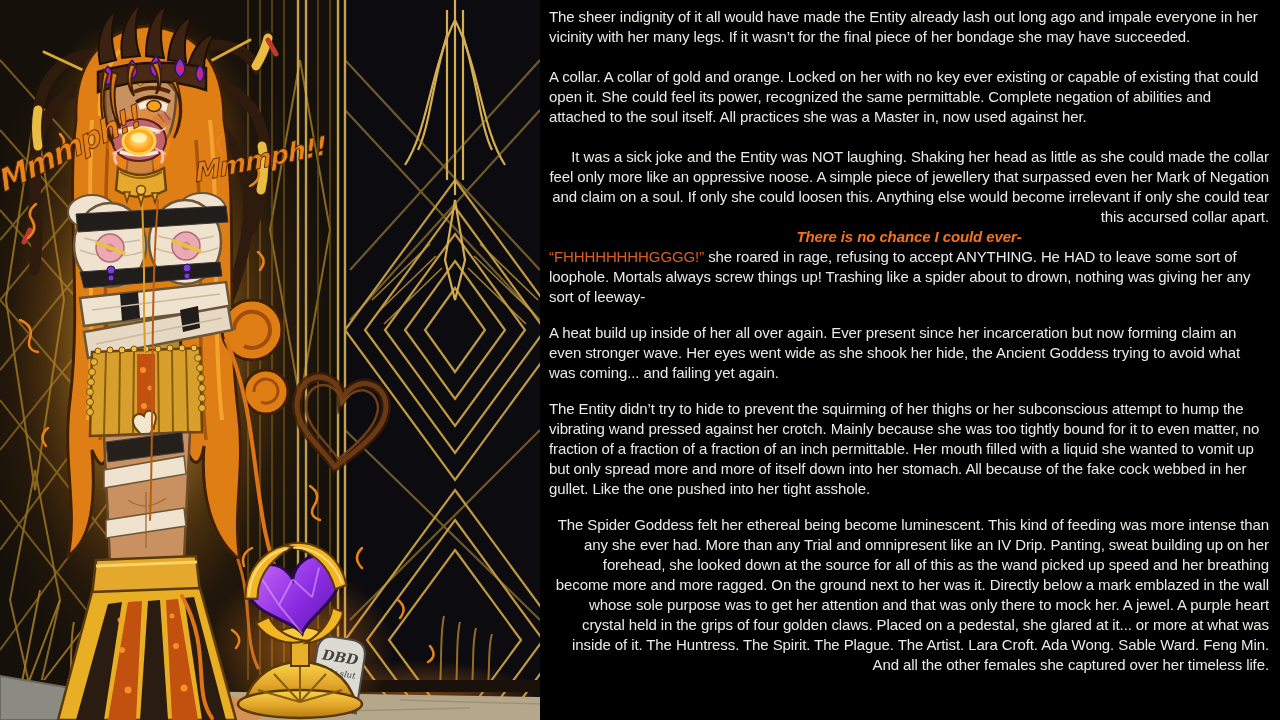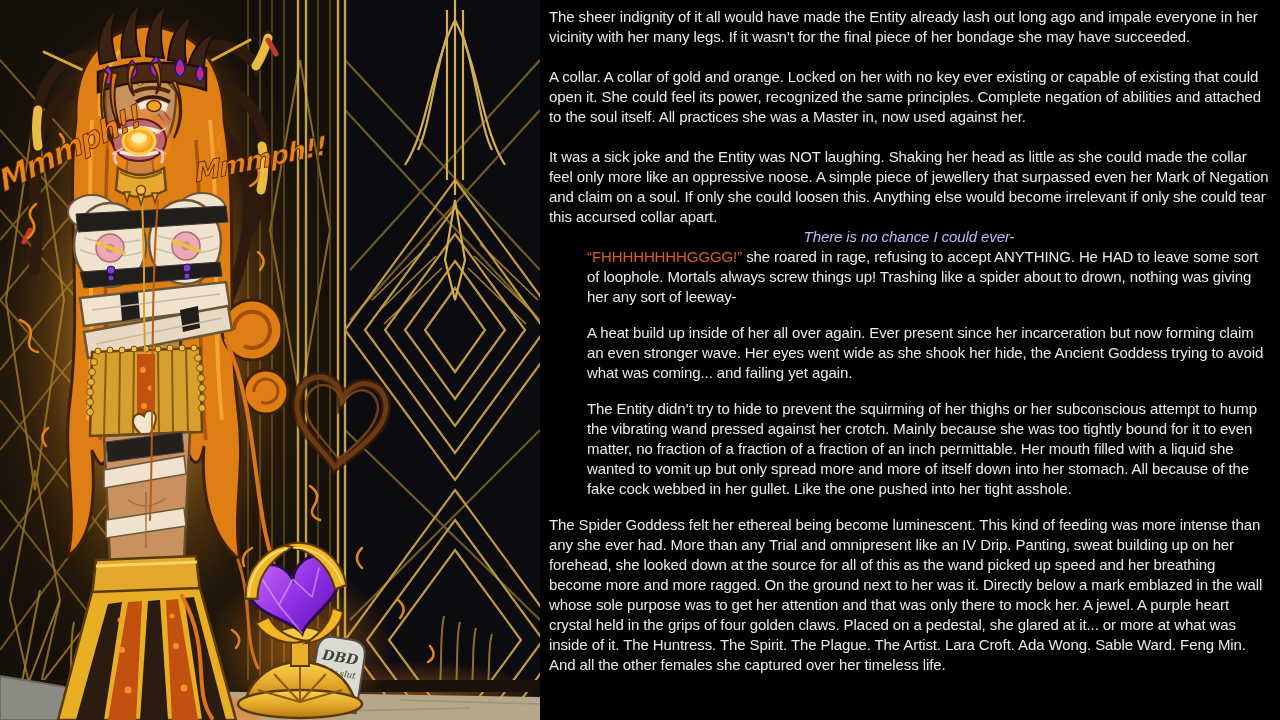--- a/index.html
+++ b/index.html
@@ -4,23 +4,23 @@
 <style>
   html,body{margin:0;padding:0;background:#000;}
   body{width:1280px;height:720px;overflow:hidden;display:flex;}
   .artwork{width:540px;height:720px;flex:0 0 540px;position:relative;background:#0b0a10;}
   .artwork svg{display:block;width:540px;height:720px;}
   .text-panel{width:740px;height:720px;box-sizing:border-box;background:#000;
     padding:7px 11px 12px 9px;
     font-family:"Liberation Sans",sans-serif;font-size:15px;line-height:20px;
     letter-spacing:-0.1px;color:#ECEAE6;}
   .text-panel p{margin:0 0 20px 0;}
-  .text-panel p.nogap{margin-bottom:0;}
-  .text-panel p.mb16{margin-bottom:16px;margin-left:38px;}
-  .thought{color:#c4b5fd;font-weight:normal;font-style:italic;text-align:center;margin:0 0 0 0 !important;}
+  .text-panel p.nogap{margin-bottom:0;text-align:right;}
+  .text-panel p.mb16{margin-bottom:16px;}
+  .thought{color:#f97316;font-weight:bold;font-style:italic;text-align:center;margin:0 0 0 0 !important;}
   .quote{color:#DA5E1C;}
   .emotions{font-weight:bold;text-align:center;}
   .mmph{font-family:"DejaVu Sans",sans-serif;font-style:italic;font-weight:bold;}
   .signtxt{font-family:"DejaVu Serif",serif;font-style:italic;}
 </style>
 </head>
 <body>
 
 <div class="artwork">
 <svg viewBox="0 0 540 720" xmlns="http://www.w3.org/2000/svg">
@@ -492,20 +492,20 @@
     <path d="M232,630 q12,8 4,18"></path>
   </g>
 
   <text class="mmph" transform="translate(4,192) rotate(-26) skewX(-8)" font-size="30" fill="#e8831c" stroke="#4a2206" stroke-width="0.8" letter-spacing="-1">Mmmph!!</text>
   <text class="mmph" transform="translate(196,182) rotate(-12) skewX(-8)" font-size="26" fill="#e8831c" stroke="#4a2206" stroke-width="0.8" letter-spacing="-1">Mmmph!!</text>
 </svg>
 </div>
 
 <div class="text-panel">
   <p>The sheer indignity of it all would have made the Entity already lash out long ago and impale everyone in her vicinity with her many legs. If it wasn’t for the final piece of her bondage she may have succeeded.</p>
-  <p>A collar. A collar of gold and orange. Locked on her with no key ever existing or capable of existing that could open it. She could feel its power, recognized the same principles. Complete negation of abilities and attached to the soul itself. All practices she was a Master in, now used against her.</p>
+  <p>A collar. A collar of gold and orange. Locked on her with no key ever existing or capable of existing that could open it. She could feel its power, recognized the same permittable. Complete negation of abilities and attached to the soul itself. All practices she was a Master in, now used against her.</p>
   <p class="nogap">It was a sick joke and the Entity was NOT laughing. Shaking her head as little as she could made the collar feel only more like an oppressive noose. A simple piece of jewellery that surpassed even her Mark of Negation and claim on a soul. If only she could loosen this. Anything else would become irrelevant if only she could tear this accursed collar apart.</p>
   <p class="thought">There is no chance I could ever-</p>
   <p class="mb16"><span class="quote">“FHHHHHHHHGGGG!”</span><span> she roared in rage, refusing to accept ANYTHING. He HAD to leave some sort of loophole. Mortals always screw things up! Trashing like a spider about to drown, nothing was giving her any sort of leeway-</span></p>
   <p class="mb16">A heat build up inside of her all over again. Ever present since her incarceration but now forming claim an even stronger wave. Her eyes went wide as she shook her hide, the Ancient Goddess trying to avoid what was coming... and failing yet again.</p>
   <p class="mb16">The Entity didn’t try to hide to prevent the squirming of her thighs or her subconscious attempt to hump the vibrating wand pressed against her crotch. Mainly because she was too tightly bound for it to even matter, no fraction of a fraction of a fraction of an inch permittable. Her mouth filled with a liquid she wanted to vomit up but only spread more and more of itself down into her stomach. All because of the fake cock webbed in her gullet. Like the one pushed into her tight asshole.</p>
   <p class="nogap">The Spider Goddess felt her ethereal being become luminescent. This kind of feeding was more intense than any she ever had. More than any Trial and omnipresent like an IV Drip. Panting, sweat building up on her forehead, she looked down at the source for all of this as the wand picked up speed and her breathing become more and more ragged. On the ground next to her was it. Directly below a mark emblazed in the wall whose sole purpose was to get her attention and that was only there to mock her. A jewel. A purple heart crystal held in the grips of four golden claws. Placed on a pedestal, she glared at it... or more at what was inside of it. The Huntress. The Spirit. The Plague. The Artist. Lara Croft. Ada Wong. Sable Ward. Feng Min. And all the other females she captured over her timeless life.</p>
 </div>
 
 </body></html>

